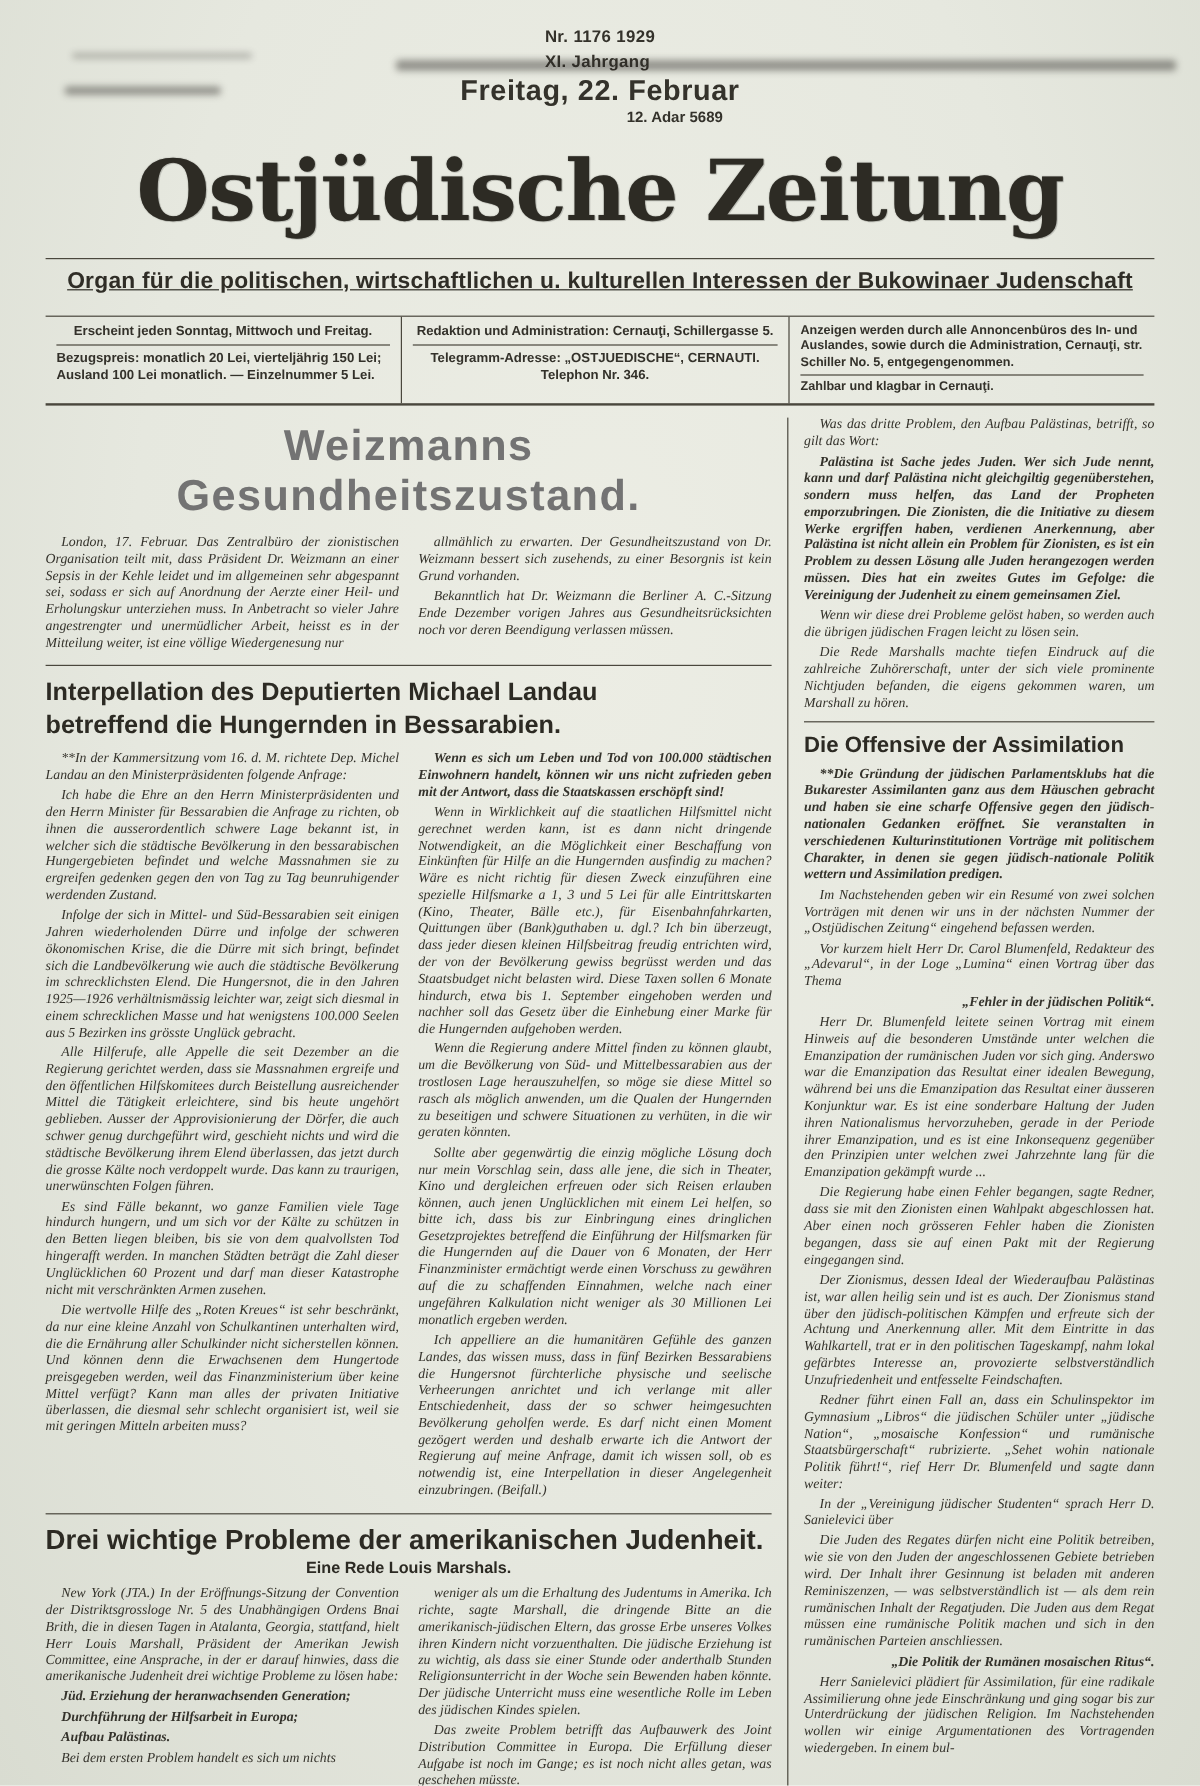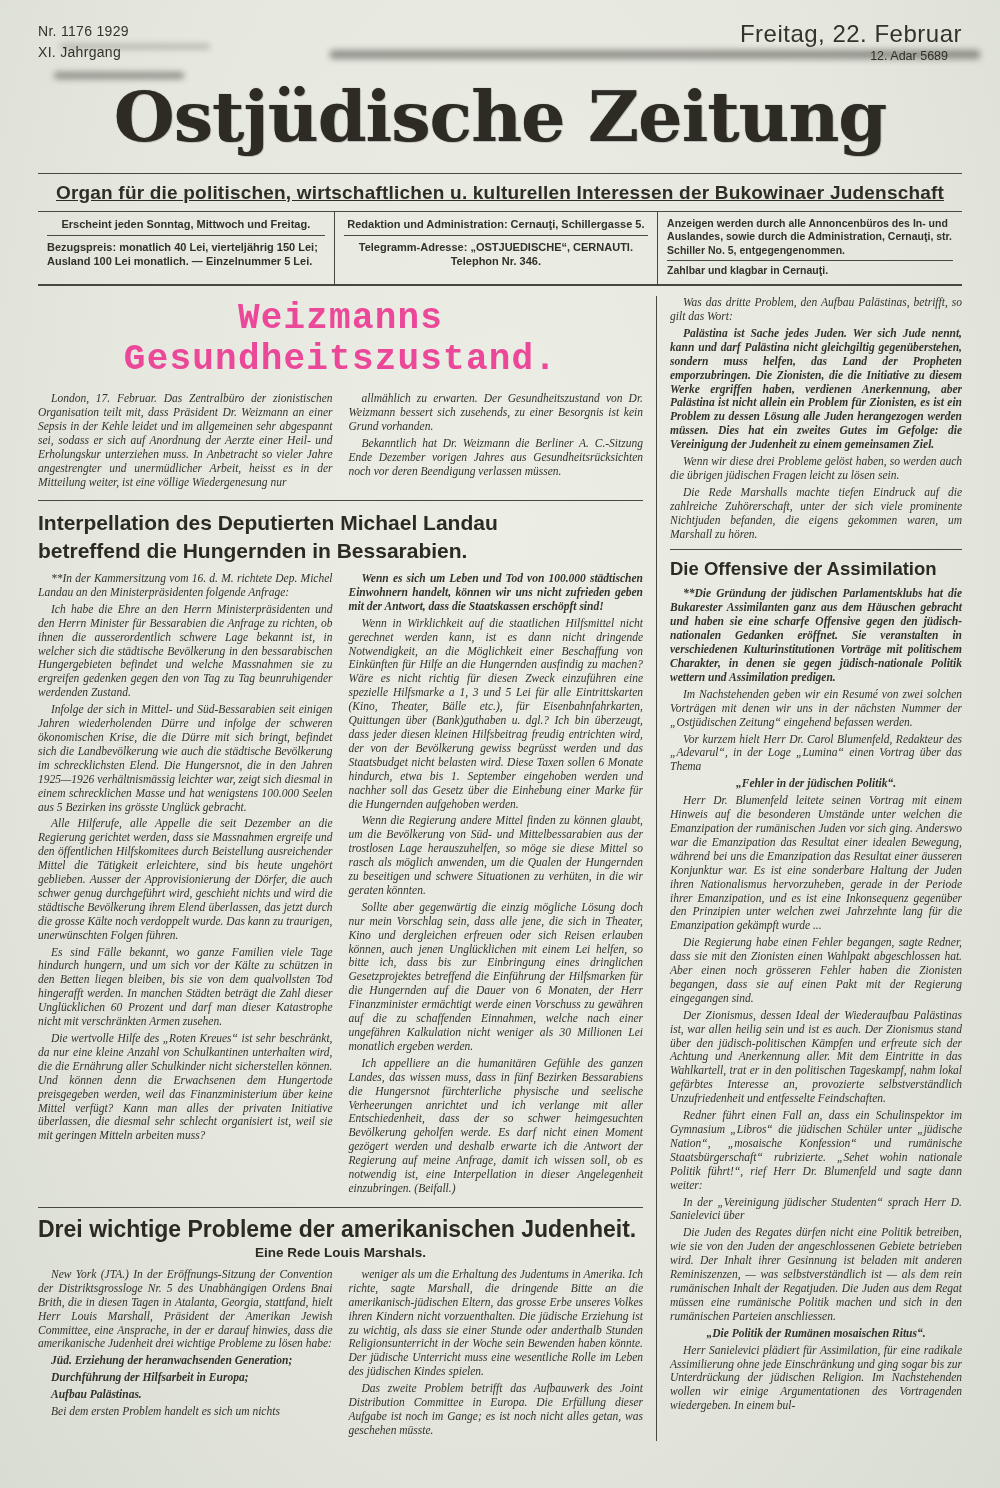--- a/index.html
+++ b/index.html
@@ -14,21 +14,21 @@
   .page { position: absolute; inset: 0; padding: 20px 38px 0 38px; }
 
   
   .artifact { position: absolute; background: rgba(42,41,35,.45); filter: blur(3px); border-radius: 3px; }
   .a1 { left: 330px; top: 50px; width: 650px; height: 9px; }
   .a2 { left: 54px;  top: 72px; width: 130px; height: 7px; }
   .a3 { left: 60px;  top: 44px; width: 150px; height: 5px; opacity:.6; }
 
   
   .top-row { display: flex; justify-content: space-between; align-items: center;
-             font-family: "Liberation Sans", sans-serif; font-weight: normal; }
+             font-family: "Liberation Sans", sans-serif; font-weight: bold; flex-direction: column; }
   .issue-block { font-size: 14px; line-height: 1.5; letter-spacing: .3px; }
   .date-block { text-align: center; }
   .date-main { font-size: 24px; letter-spacing: .5px; }
   .date-heb  { font-size: 12.5px; text-align: right; padding-right: 14px; margin-top: 1px; }
 
   .masthead {
     text-align: center; font-family: "DejaVu Serif", serif; font-weight: bold;
     font-size: 70px; line-height: 1.25; letter-spacing: -1px; white-space: nowrap;
     margin: 10px 0 12px 0; color: #2d2b24;
     text-shadow: 0 0 1px rgba(30,29,24,.55), 1px 1px 0 rgba(30,29,24,.15);
@@ -37,39 +37,39 @@
   .subtitle {
     border-top: 1px solid #4a473d;
     padding: 8px 0 7px 0;
     font-family: "Liberation Sans", sans-serif; font-weight: bold;
     font-size: 19px; text-align: center; letter-spacing: .2px; color: #2f2d26; text-decoration: underline;
   }
 
   .infobar {
     border-top: 1px solid #4a473d; border-bottom: 2px solid #4a473d;
     display: flex; font-family: "Liberation Sans", sans-serif; font-weight: bold;
-    font-size: 11px; line-height: 1.3; color: #33312a;
+    font-size: 11px; line-height: 1.3; color: #33312a; margin-top: 10px;
   }
   .infobar .cell { padding: 5px 9px 6px 9px; }
   .cell-pub { width: 32%; }
   .cell-contact { width: 35%; border-left: 1px solid #4a473d; text-align: center; }
   .cell-ads { width: 33%; border-left: 1px solid #4a473d; font-size: 10.5px; }
   .cell .row1 { border-bottom: 1px solid #4a473d; padding-bottom: 4px; margin-bottom: 4px; }
   .cell-pub .row1 { text-align: center; }
   .ads-footer { border-top: 1px solid #4a473d; margin-top: 3px; padding-top: 3px; text-align: left; }
 
   
   .main { display: flex; margin-top: 10px; }
   .left-block { width: 618px; padding-right: 13px; }
   .right-col  { flex: 1; border-left: 1px solid #4a473d; padding-left: 13px; }
 
   h1.main-head {
-    font-family: Liberation Mono, monospace; font-weight: bold;
+    font-family: Liberation Sans, sans-serif; font-weight: bold;
     font-size: 36px; text-align: center; letter-spacing: 1.2px;
-    margin: 2px 0 12px 0; color: #ec4899;
+    margin: 2px 0 12px 0; color: #737373;
   }
   h2.sec-head {
     font-family: "Liberation Sans", sans-serif; font-weight: bold;
     text-align: left; color: #2c2a23; margin: 8px 0 8px 0;
   }
   .interp-head { font-size: 21px; line-height: 1.3; }
   .marshall-head { font-size: 23px; margin-bottom: 2px !important; }
   h3.sub-head {
     font-family: "Liberation Sans", sans-serif; font-weight: bold;
     font-size: 13.5px; text-align: center; margin: 0 0 8px 0; color: #2c2a23;
@@ -81,21 +81,21 @@
   .two-col { display: flex; gap: 16px; }
   .two-col .col { flex: 1; min-width: 0; }
 
   .body-text p, .col p {
     margin: 0 0 3px 0;
     font-size: 11.5px; line-height: 1.21;
     text-align: justify; text-indent: 13px;
     hyphens: auto; font-style: italic; -webkit-hyphens: auto;
   }
   p.bold { font-weight: bold; }
-  p.center { text-align: center; text-indent: 0; }
+  p.center { text-align: right; text-indent: 0; }
 </style>
 </head>
 <body>
 
 <div class="page">
 
   <div class="artifact a1"></div>
   <div class="artifact a2"></div>
   <div class="artifact a3"></div>
 
@@ -110,21 +110,21 @@
     </div>
   </div>
 
   <div class="masthead">Ostjüdische Zeitung</div>
 
   <div class="subtitle">Organ für die politischen, wirtschaftlichen u. kulturellen Interessen der Bukowinaer Judenschaft</div>
 
   <div class="infobar">
     <div class="cell cell-pub">
       <div class="row1">Erscheint jeden Sonntag, Mittwoch und Freitag.</div>
-      <div>Bezugspreis: monatlich 40 Lei, vierteljährig 150 Lei; Ausland 100 Lei monatlich.  —  Einzelnummer 5 Lei.</div>
+      <div>Bezugspreis: monatlich 20 Lei, vierteljährig 150 Lei; Ausland 100 Lei monatlich.  —  Einzelnummer 5 Lei.</div>
     </div>
     <div class="cell cell-contact">
       <div class="row1">Redaktion und Administration: Cernauţi, Schillergasse 5.</div>
       <div>Telegramm-Adresse: „OSTJUEDISCHE“, CERNAUTI.</div>
       <div>Telephon Nr. 346.</div>
     </div>
     <div class="cell cell-ads">
       <div>Anzeigen werden durch alle Annoncenbüros des In- und Auslandes, sowie durch die Administration, Cernauţi, str. Schiller No. 5, entgegengenommen.</div>
       <div class="ads-footer">Zahlbar und klagbar in Cernauţi.</div>
     </div>

